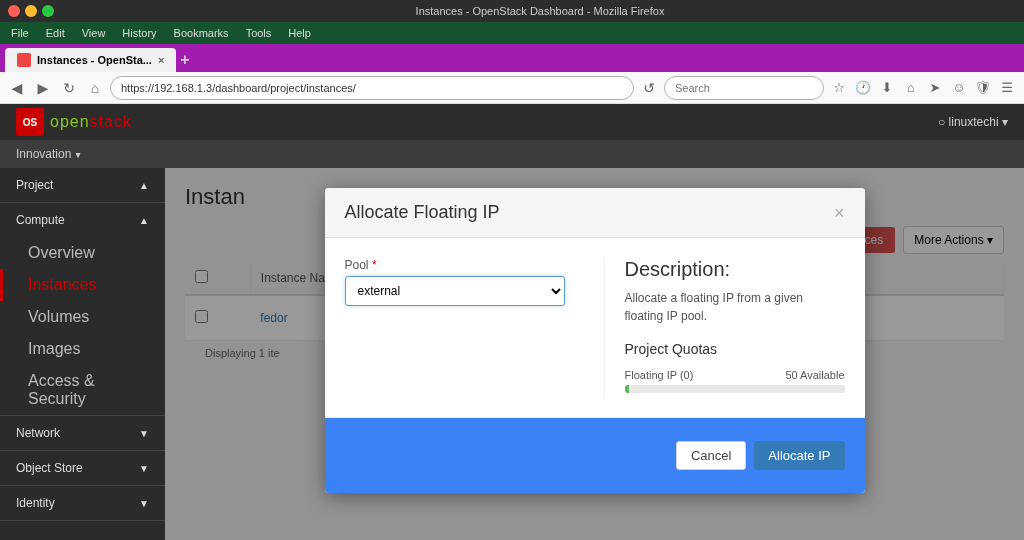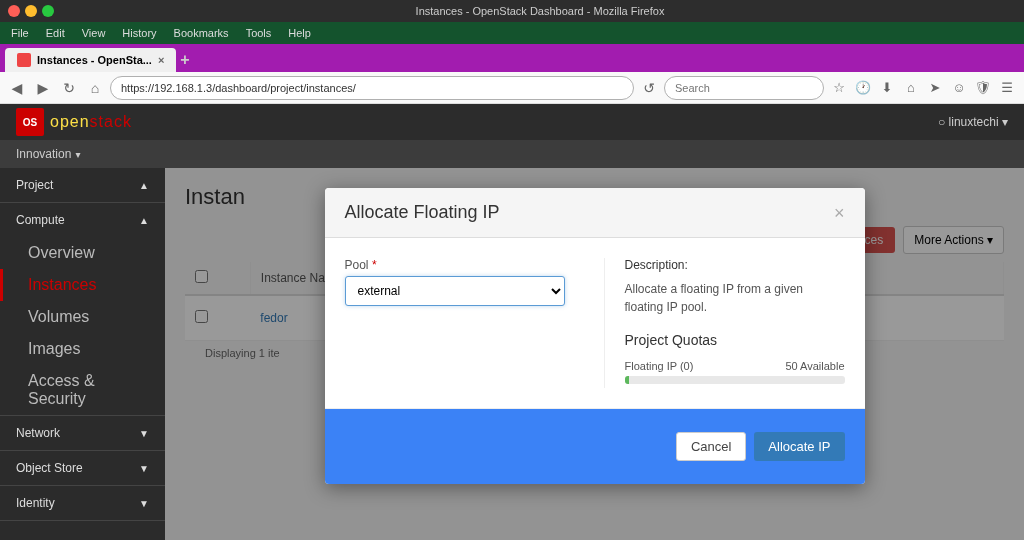--- a/index.html
+++ b/index.html
@@ -106,21 +106,21 @@
       background: #2c2c2c;
       height: 36px;
       display: flex;
       align-items: center;
       padding: 0 16px;
       justify-content: space-between;
     }
     .os-logo { display: flex; align-items: center; gap: 6px; }
     .os-logo-icon { width: 28px; height: 28px; background: #cc0000; border-radius: 2px; display: flex; align-items: center; justify-content: center; color: white; font-size: 10px; font-weight: bold; }
     .os-logo-text { color: white; font-size: 16px; font-weight: 300; letter-spacing: 1px; }
-    .os-logo-text span { color: #fde047; }
+    .os-logo-text span { color: #84cc16; }
     .os-header-right { color: #aaa; font-size: 12px; }
     .os-header-right a { color: #ccc; text-decoration: none; }
     .innovation-menu {
       background: #3c3c3c;
       height: 28px;
       display: flex;
       align-items: center;
       padding: 0 16px;
       justify-content: space-between;
     }
@@ -251,21 +251,21 @@
       height: 30px;
       border: 1px solid #5b9bd5;
       border-radius: 3px;
       padding: 0 8px;
       font-size: 12px;
       background: white;
       cursor: pointer;
       outline: none;
       box-shadow: 0 0 4px rgba(91,155,213,0.4);
     }
-    .desc-title { font-size: 12px; color: #333; margin-bottom: 8px; }
+    .desc-title { font-size: 20px; color: #333; margin-bottom: 8px; }
     .desc-text { font-size: 12px; color: #555; line-height: 1.5; margin-bottom: 16px; }
     .quota-title { font-size: 14px; color: #333; margin-bottom: 12px; }
     .quota-label { font-size: 11px; color: #555; display: flex; justify-content: space-between; margin-bottom: 4px; }
     .quota-bar-bg { background: #e8e8e8; height: 8px; border-radius: 3px; overflow: hidden; margin-bottom: 4px; }
     .quota-bar-fill { background: #5cb85c; height: 100%; }
     .modal-footer {
       padding: 23px 20px;
       display: flex;
       justify-content: flex-end;
       gap: 8px;

